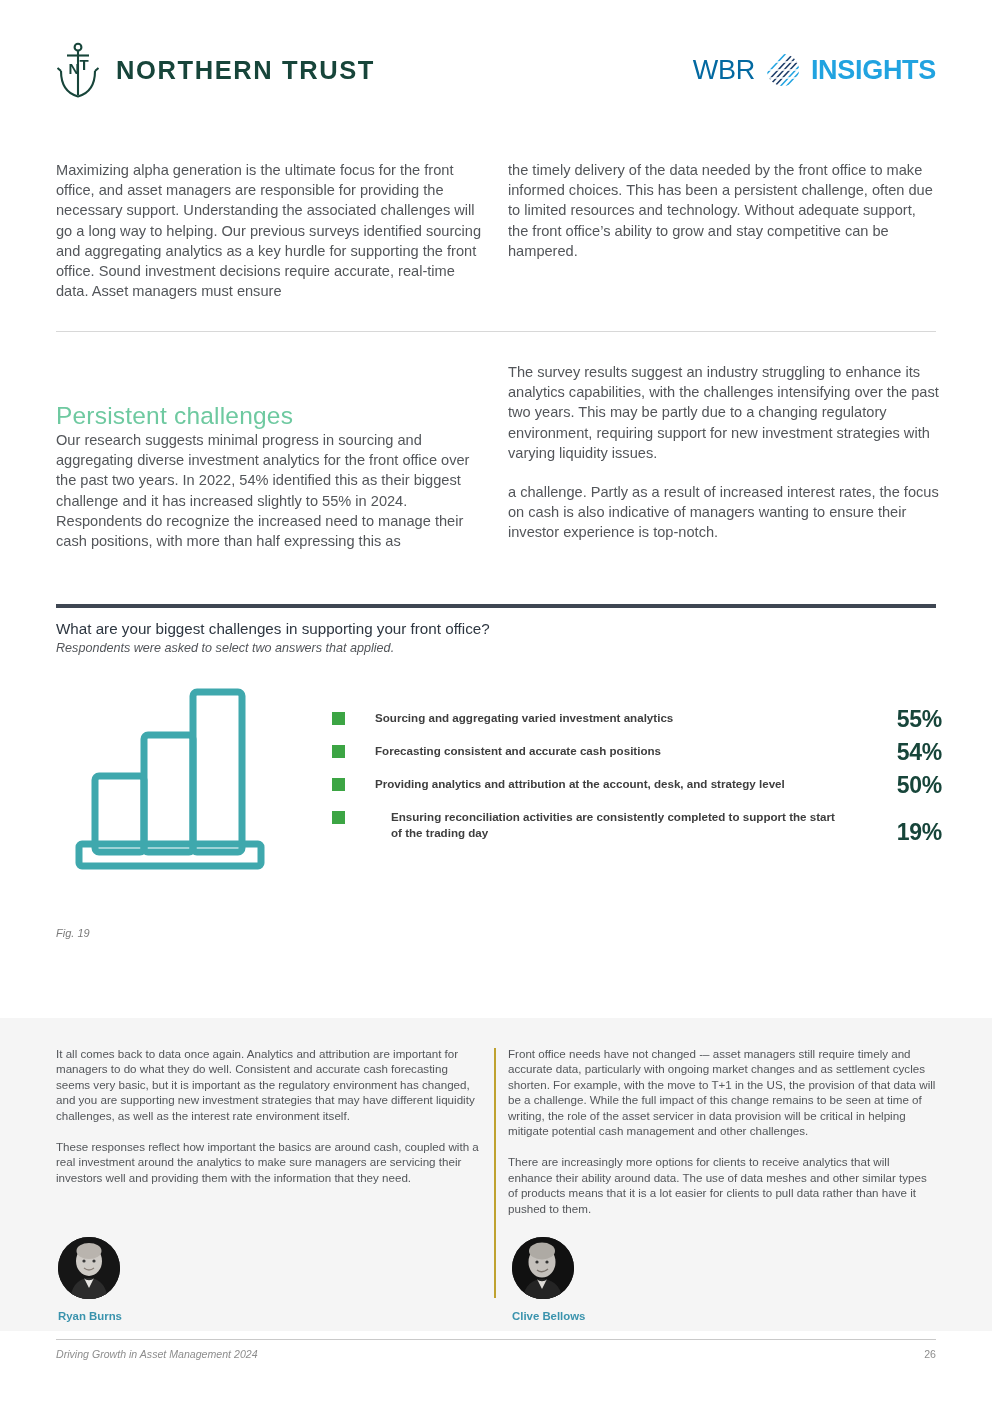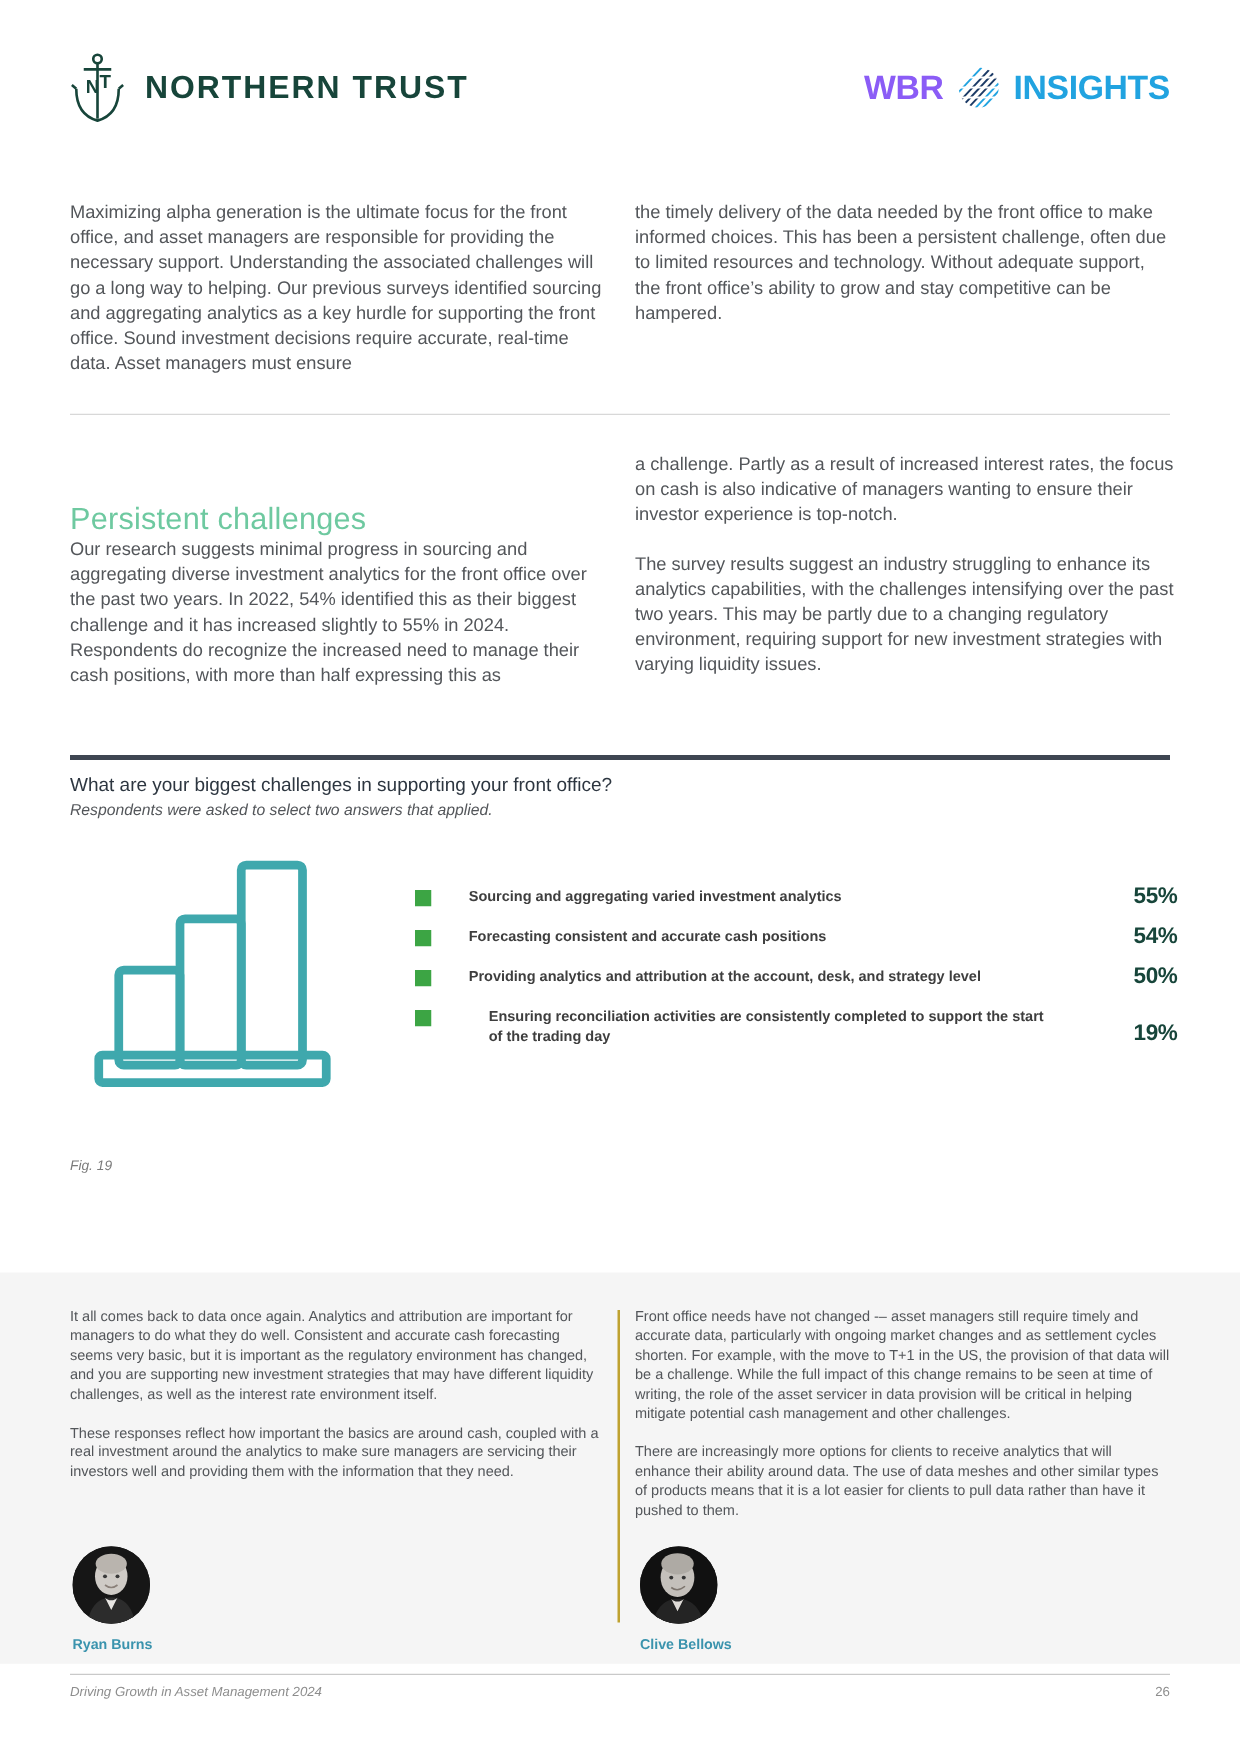--- a/index.html
+++ b/index.html
@@ -18,21 +18,21 @@
     display: flex; align-items: center; justify-content: space-between;
     padding: 0 56px;
   }
   .nt-logo { display: flex; align-items: center; gap: 16px; }
   .nt-anchor { width: 44px; height: 58px; }
   .nt-word {
     font-size: 25.5px; font-weight: bold; letter-spacing: 1.6px;
     color: #17453a; font-family: "Liberation Sans", sans-serif;
   }
   .wbr-logo { display: flex; align-items: center; gap: 4px; }
-  .wbr-word { font-size: 27px; font-weight: bold; color: #8b5cf6; letter-spacing: -0.3px; }
+  .wbr-word { font-size: 27px; font-weight: normal; color: #0369a1; letter-spacing: -0.3px; }
   .wbr-globe { width: 40px; height: 40px; margin: 0 4px; }
   .ins-word { font-size: 27px; font-weight: bold; color: #21a3e0; letter-spacing: -0.3px; }
 
   
   .col-left  { position: absolute; left: 56px;  width: 432px; }
   .col-right { position: absolute; left: 508px; width: 432px; }
 
   .bodytext {
     font-size: 14.6px; line-height: 20.2px; color: #53565a;
     font-family: "Liberation Sans", sans-serif;
@@ -79,21 +79,21 @@
   .legend-sq {
     width: 13px; height: 13px; background: #3ca544; flex: 0 0 13px;
     margin-top: 2px;
   }
   .legend-label {
     flex: 1; font-size: 11.6px; line-height: 15.5px; color: #3e3e3e;
     margin-left: 30px; padding-right: 14px; font-weight: bold;
   }
   .legend-pct {
     flex: 0 0 72px; text-align: right;
-    font-size: 18px; font-weight: bold; color: #17453a;
+    font-size: 23px; font-weight: bold; color: #17453a;
     letter-spacing: -0.3px; margin-top: -4px;
   }
   .legend-row.tall .legend-pct { margin-top: 10px; }
 
   .figcap {
     position: absolute; left: 56px; top: 927px;
     font-size: 11px; font-style: italic; color: #7b7b7b;
   }
 
   
@@ -203,22 +203,22 @@
   </div>
 
   <div class="rule rule-intro"></div>
 
   <div class="col-left persist-left">
     <h2 class="section-head">Persistent challenges</h2>
     <p class="bodytext persist-body">Our research suggests minimal progress in sourcing and aggregating diverse investment analytics for the front office over the past two years. In 2022, 54% identified this as their biggest challenge and it has increased slightly to 55% in 2024.</p>
     <p class="bodytext">Respondents do recognize the increased need to manage their cash positions, with more than half expressing this as</p>
   </div>
   <div class="col-right persist-right">
+    <p class="bodytext">The survey results suggest an industry struggling to enhance its analytics capabilities, with the challenges intensifying over the past two years. This may be partly due to a changing regulatory environment, requiring support for new investment strategies with varying liquidity issues.</p>
     <p class="bodytext">a challenge. Partly as a result of increased interest rates, the focus on cash is also indicative of managers wanting to ensure their investor experience is top-notch.</p>
-    <p class="bodytext">The survey results suggest an industry struggling to enhance its analytics capabilities, with the challenges intensifying over the past two years. This may be partly due to a changing regulatory environment, requiring support for new investment strategies with varying liquidity issues.</p>
   </div>
 
   <div class="chart-rule"></div>
   <div class="chart-q">What are your biggest challenges in supporting your front office?</div>
   <div class="chart-sub">Respondents were asked to select two answers that applied.</div>
 
   <div class="chart-icon">
     <svg viewBox="0 0 205 192" width="205" height="192" aria-hidden="true">
       <g fill="none" stroke="#3fa8ad" stroke-width="7" stroke-linejoin="round">
         <rect x="23" y="98" width="49" height="76" rx="4"></rect>

